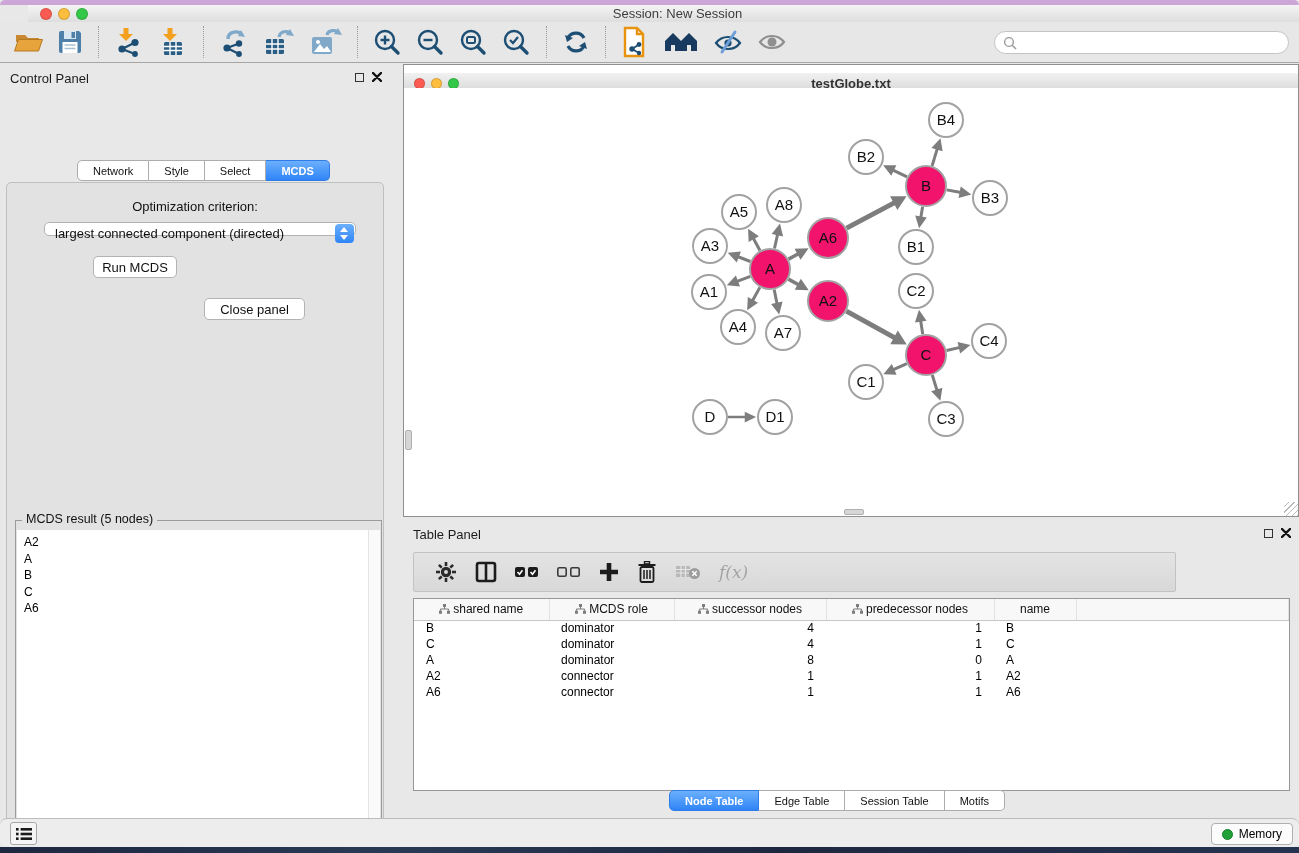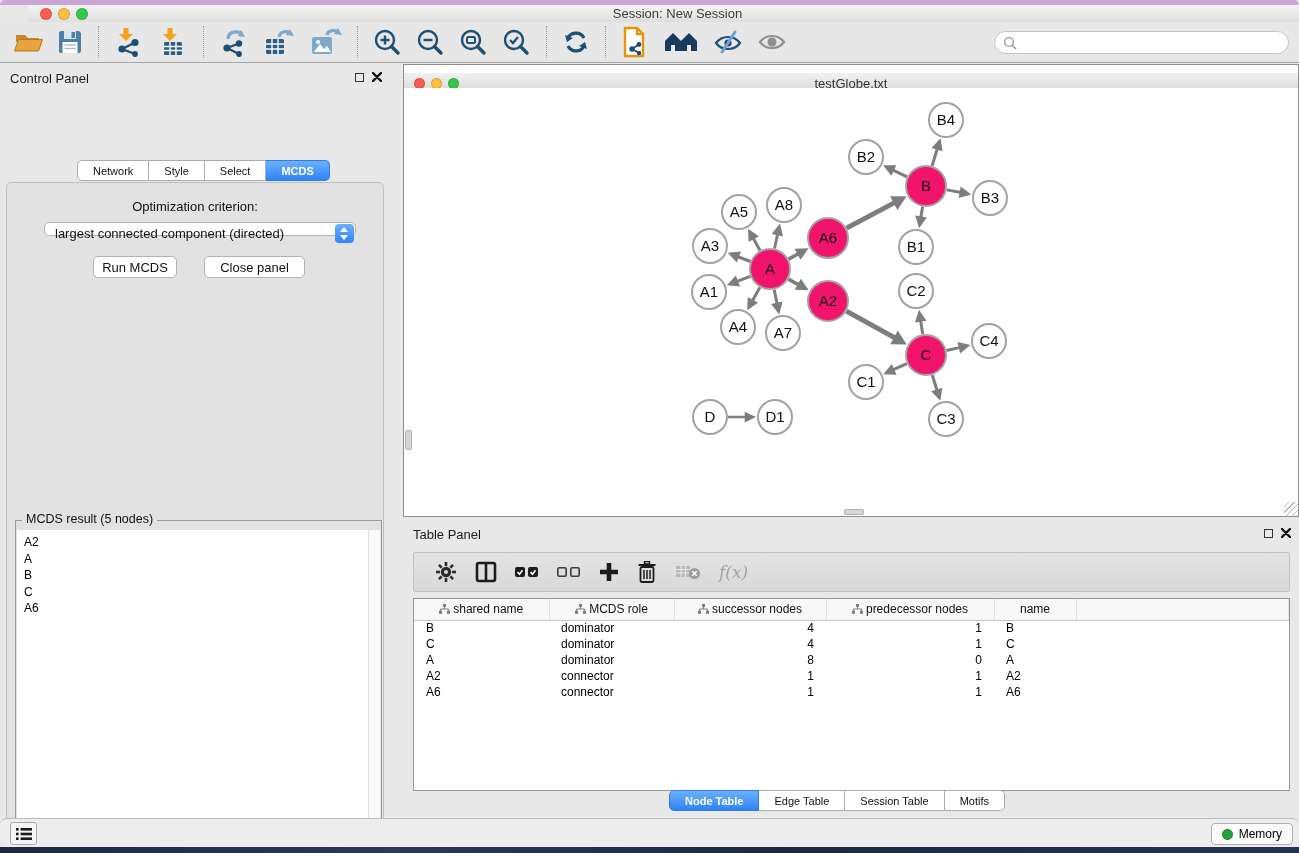--- a/index.html
+++ b/index.html
@@ -49,50 +49,50 @@
               padding-left:10px; color:#111; cursor:pointer; }
   .stepper { position:absolute; right:1px; top:1px; width:19px; height:19px; border-radius:4px;
              background:linear-gradient(#6cb0fd,#2f84f6); }
   .stepper .up, .stepper .dn { position:absolute; left:5px; width:0; height:0;
              border-left:4.5px solid transparent; border-right:4.5px solid transparent; }
   .stepper .up { top:3px; border-bottom:5px solid #fff; }
   .stepper .dn { bottom:3px; border-top:5px solid #fff; }
   .cp-btn { position:absolute; top:73px; height:22px; background:#fff; border:1px solid #b3b3b3;
             border-radius:5px; font-size:13px; color:#111; cursor:pointer; font-family:inherit; }
   .btn-run { left:86px; width:84px; }
-  .btn-close { left:197px; width:101px; }
+  .btn-close { left:197px; width:101px;margin-top:42px; }
 
   .groupbox { position:absolute; left:8px; top:337px; width:367px; height:345px; border:1px solid #9b9b9b; }
   .groupbox .legend { position:absolute; left:6px; top:-9px; background:#e2e2e2; padding:0 4px;
                       font-size:12.5px; color:#111; }
   .listbox { position:absolute; left:1px; top:9px; right:1px; bottom:1px; background:#fff; }
   .listbox .scrollcol { position:absolute; right:0; top:0; bottom:0; width:12px; background:#fafafa;
                         border-left:1px solid #e4e4e4; }
   .list-items { padding:4px 0 0 7px; }
   .list-item { font-size:12px; line-height:16.5px; color:#000; }
 
   
   .network-window { position:absolute; left:403px; top:64px; width:896px; height:453px;
                     border:1px solid #8f8f8f; background:#fff; }
   .nw-titlebar { position:absolute; left:0; top:8px; right:0; height:22px;
-                 background:linear-gradient(#f1f1f1,#d6d6d6); border-bottom:1px solid #a3a3a3; }
+                 background:linear-gradient(#f1f1f1,#d6d6d6); border-bottom:1px solid #a3a3a3;font-weight:bold; }
   .nw-titlebar .title { position:absolute; left:0; right:0; top:3px; text-align:center; font-size:13px; color:#333; }
   .nw-titlebar .tl { top:5px; width:11px; height:11px; }
   .nw-titlebar .tl.red{left:10px;} .nw-titlebar .tl.yellow{left:27px;} .nw-titlebar .tl.green{left:44px;}
   .nw-canvas { position:absolute; left:0; top:23px; right:0; bottom:0; background:#fff; }
   .nub-v { position:absolute; left:1px; top:365px; width:7px; height:20px; background:#d6d6d6;
            border:1px solid #b0b0b0; border-radius:2px; }
   .nub-h { position:absolute; left:440px; bottom:1px; width:20px; height:6px; background:#d6d6d6;
            border:1px solid #b0b0b0; border-radius:2px; }
   .resize-grip { position:absolute; right:0; bottom:0; width:14px; height:14px;
       background:repeating-linear-gradient(135deg, transparent 0 3px, #b9b9b9 3px 4px); }
 
   
   .table-panel { position:absolute; left:403px; top:520px; width:896px; height:298px; background:#e8e8e8; }
-  .tp-toolbar { position:absolute; left:10px; top:32px; width:877px; height:40px;
+  .tp-toolbar { position:absolute; left:10px; top:32px; width:763px; height:40px;
                 background:linear-gradient(#e4e4e4,#d8d8d8); border:1px solid #c2c2c2; border-radius:2px;
                 display:flex; align-items:center; padding-left:12px; }
   .tp-btn { background:none; border:none; margin:0 9px; cursor:pointer; display:flex; align-items:center; }
   .fx { font-family:"DejaVu Serif", serif; font-style:italic; font-size:17px; color:#a3a3a3; }
   .tp-table-wrap { position:absolute; left:10px; top:78px; width:877px; height:193px; background:#fff;
                    border:1px solid #979797; overflow:hidden; }
   table.datatable { border-collapse:collapse; table-layout:fixed; width:100%;padding-left:32px; }
   table.datatable th { height:21px; background:#f8f8f8; border-bottom:1px solid #c6c6c6;
        border-right:1px solid #e2e2e2; font-size:12px; font-weight:normal; color:#111; text-align:center; }
   table.datatable th svg { vertical-align:-1px; margin-right:3px; }

